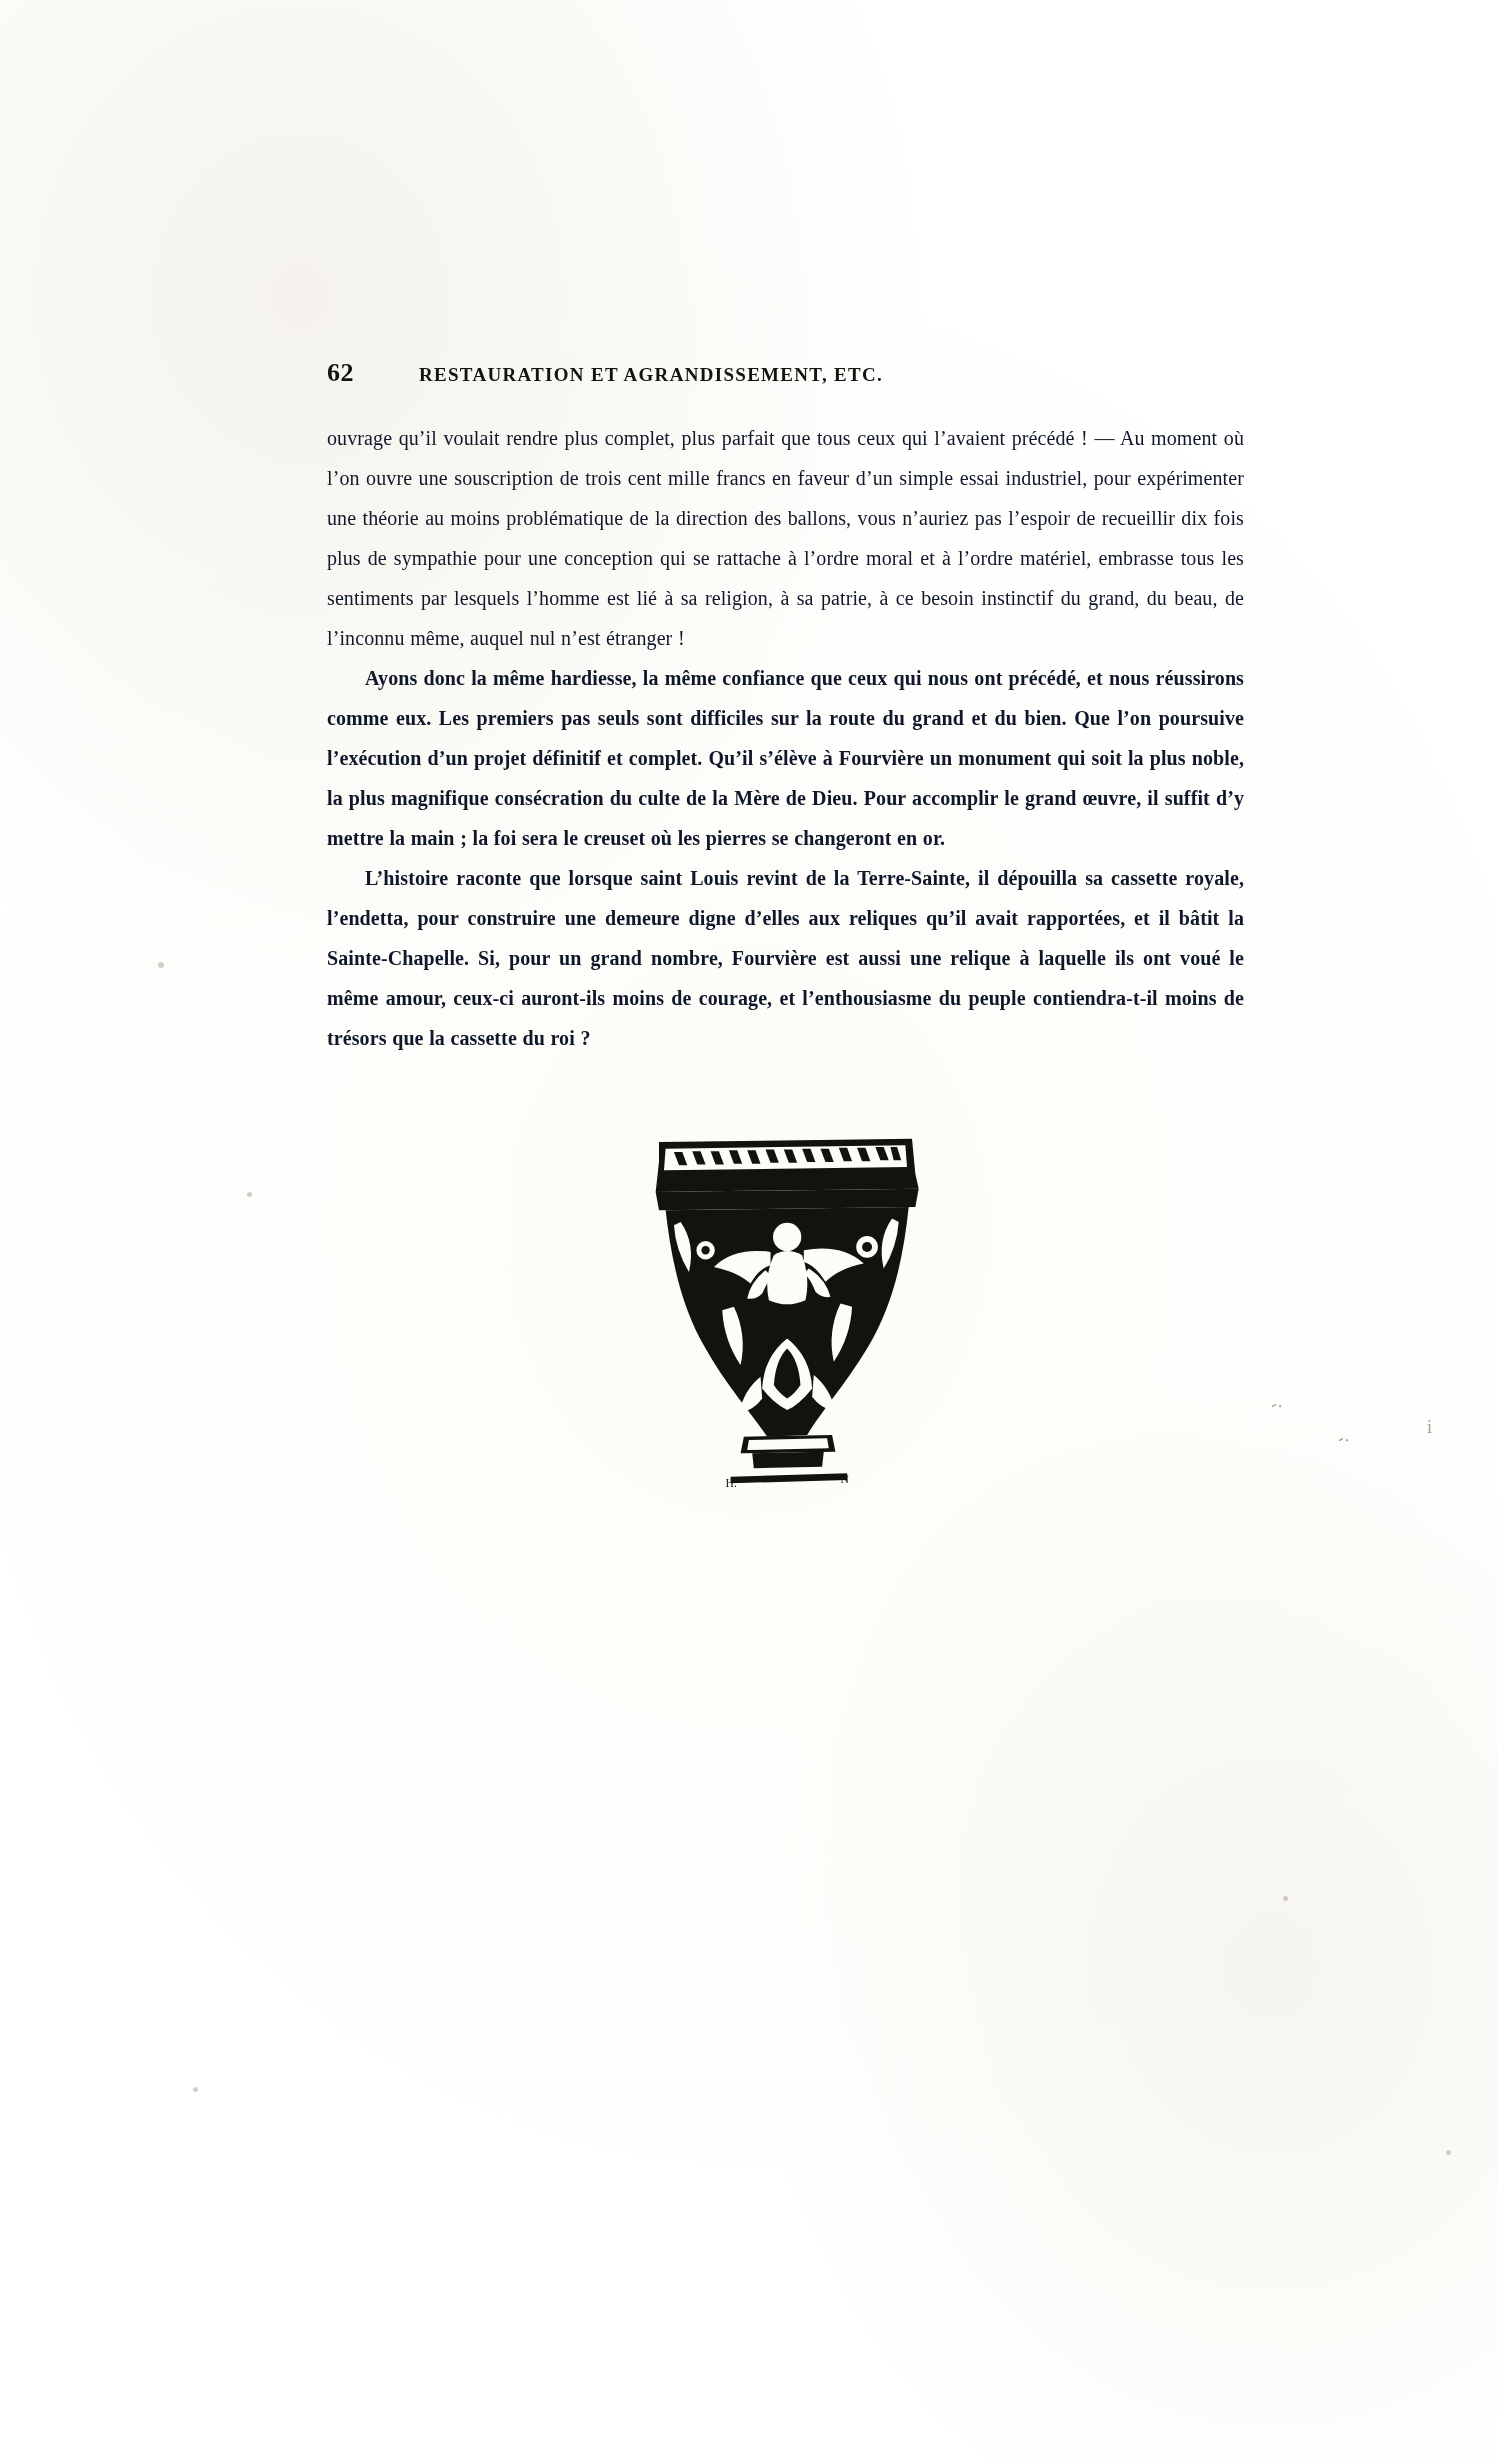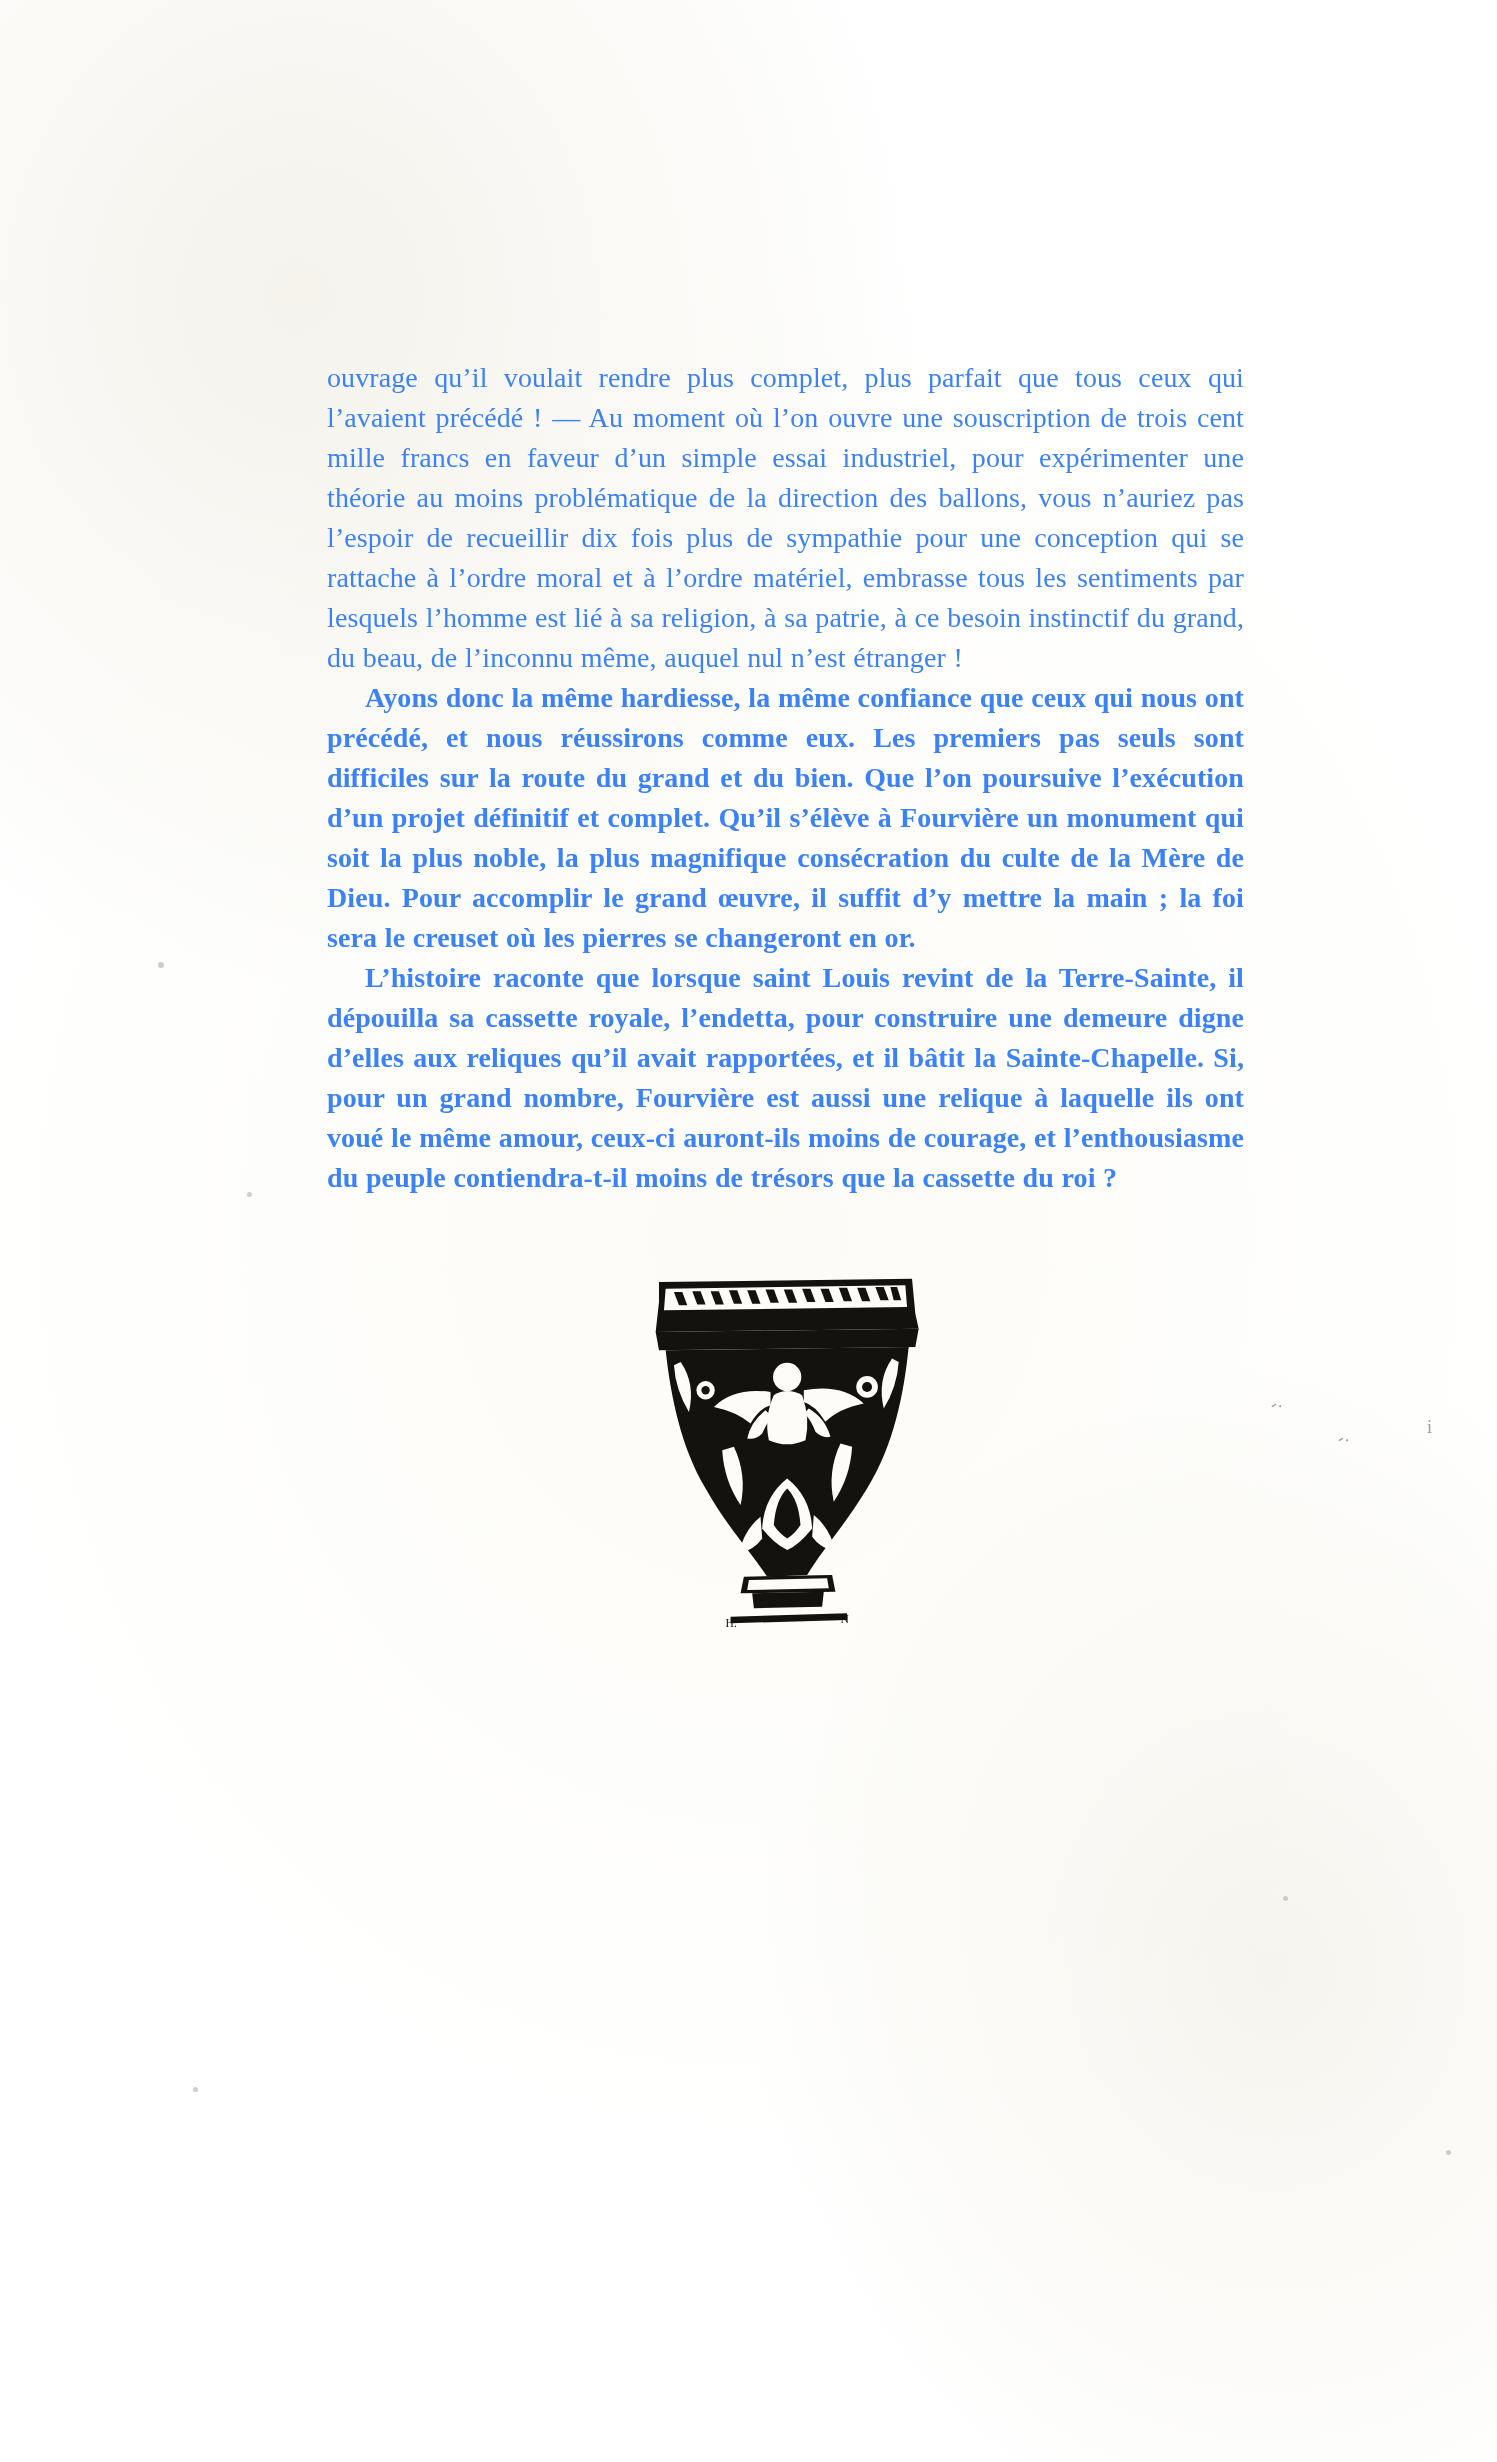--- a/index.html
+++ b/index.html
@@ -57,26 +57,26 @@
     font-variant: small-caps;
     letter-spacing: 1.3px;
     font-weight: 700;
     color: #15130f;
     text-transform: uppercase;
   }
   .running-head .rh-inner {
     font-size: 19px;
   }
   p.body {
-    font-size: 28px;
+    font-size: 20px;
     line-height: 40px;
     text-align: justify;
     text-justify: inter-word;
     margin: 0;
-    color: #3b82f6;
+    color: #0f172a;
     letter-spacing: 0.1px;
     word-spacing: 0.5px;
   }
   p.body + p.body {
     margin-top: 0;
   }
   p.indent {
     text-indent: 38px;
     font-weight: bold;
   }
@@ -113,20 +113,26 @@
   <div class="speck" style="left:247px; top:1192px; width:5px; height:5px;"></div>
   <div class="speck" style="left:193px; top:2087px; width:5px; height:5px;"></div>
   <div class="speck" style="left:1283px; top:1896px; width:5px; height:5px;"></div>
   <div class="speck" style="left:1446px; top:2150px; width:5px; height:5px;"></div>
   <div class="mark" style="left:1270px; top:1393px; transform:rotate(-28deg);">-.</div>
   <div class="mark" style="left:1337px; top:1427px; transform:rotate(-28deg);">-.</div>
   <div class="mark" style="left:1427px; top:1417px;">i</div>
 
   <div class="content">
 
+    <div class="head-line">
+      <div class="folio">62</div>
+      <div class="running-head">
+        <span class="rh-inner">RESTAURATION ET AGRANDISSEMENT, ETC.</span>
+      </div>
+    </div>
 
     <p class="body">ouvrage qu’il voulait rendre plus complet, plus parfait que tous ceux qui l’avaient précédé ! — Au moment où l’on ouvre une souscription de trois cent mille francs en faveur d’un simple essai industriel, pour expérimenter une théorie au moins problématique de la direction des ballons, vous n’auriez pas l’espoir de recueillir dix fois plus de sympathie pour une conception qui se rattache à l’ordre moral et à l’ordre matériel, embrasse tous les sentiments par lesquels l’homme est lié à sa religion, à sa patrie, à ce besoin instinctif du grand, du beau, de l’inconnu même, auquel nul n’est étranger !</p>
     <p class="body indent">Ayons donc la même hardiesse, la même confiance que ceux qui nous ont précédé, et nous réussirons comme eux. Les premiers pas seuls sont difficiles sur la route du grand et du bien. Que l’on poursuive l’exécution d’un projet définitif et complet. Qu’il s’élève à Fourvière un monument qui soit la plus noble, la plus magnifique consécration du culte de la Mère de Dieu. Pour accomplir le grand œuvre, il suffit d’y mettre la main ; la foi sera le creuset où les pierres se changeront en or.</p>
     <p class="body indent">L’histoire raconte que lorsque saint Louis revint de la Terre-Sainte, il dépouilla sa cassette royale, l’endetta, pour construire une demeure digne d’elles aux reliques qu’il avait rapportées, et il bâtit la Sainte-Chapelle. Si, pour un grand nombre, Fourvière est aussi une relique à laquelle ils ont voué le même amour, ceux-ci auront-ils moins de courage, et l’enthousiasme du peuple contiendra-t-il moins de trésors que la cassette du roi ?</p>
 
     <div class="figure">
       <svg width="283" height="367" viewBox="0 0 340 440">
         <g fill="#14120f">
 
           <path d="M18 14 L322 10 L326 52 L330 70 L14 74 L18 38 Z"></path>

